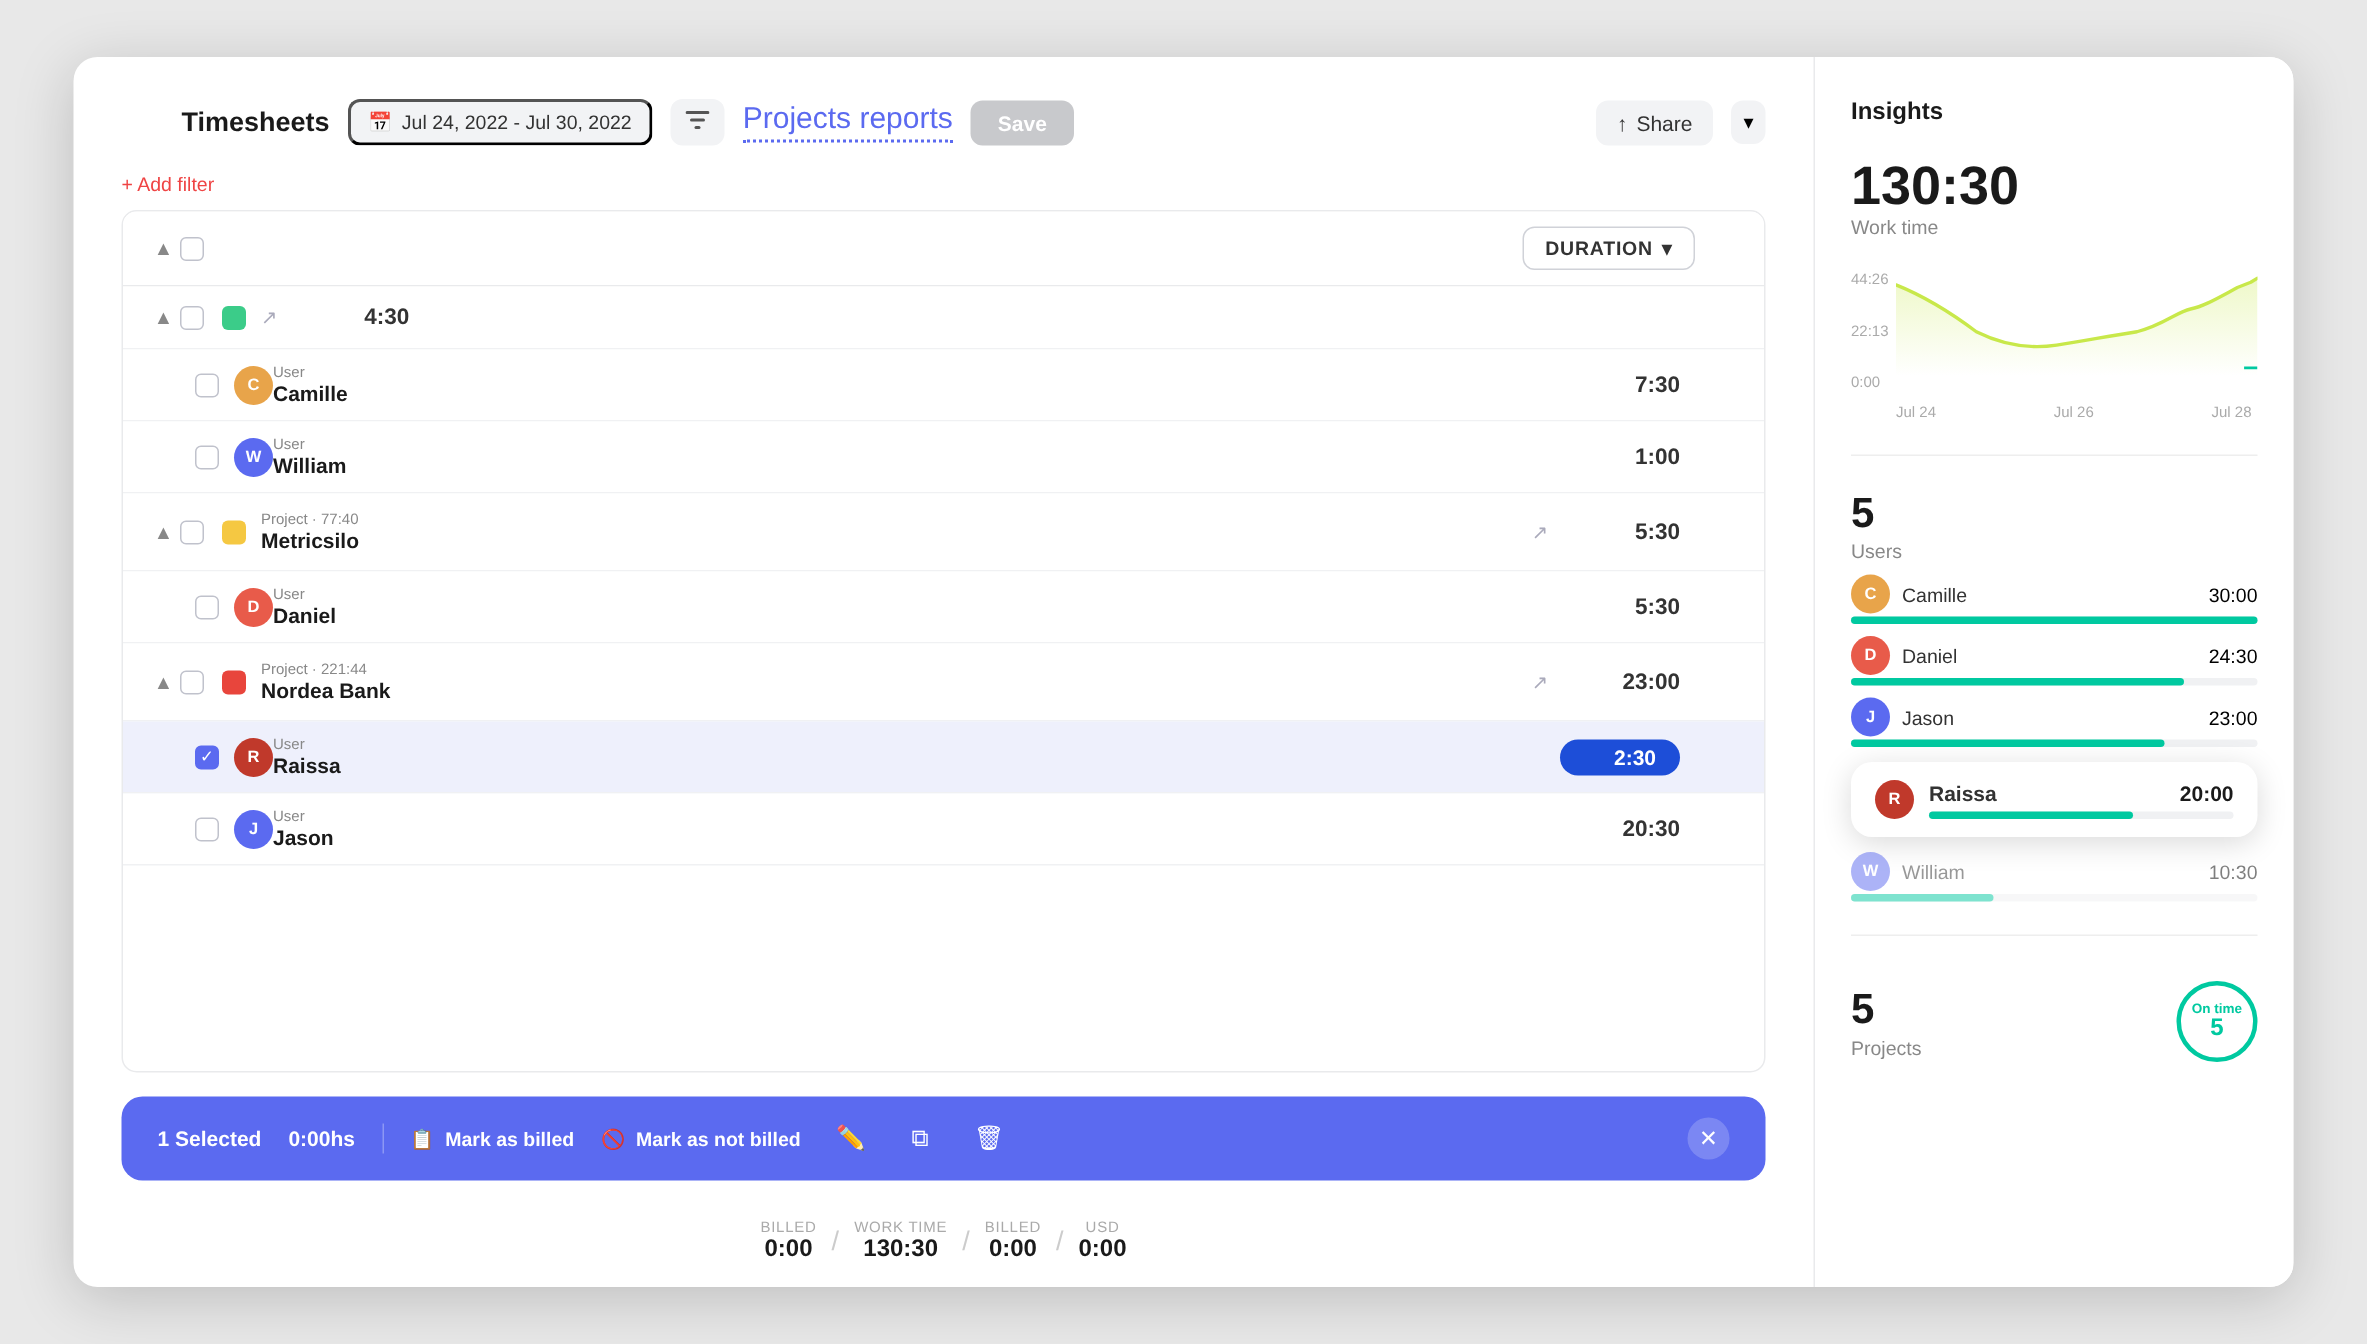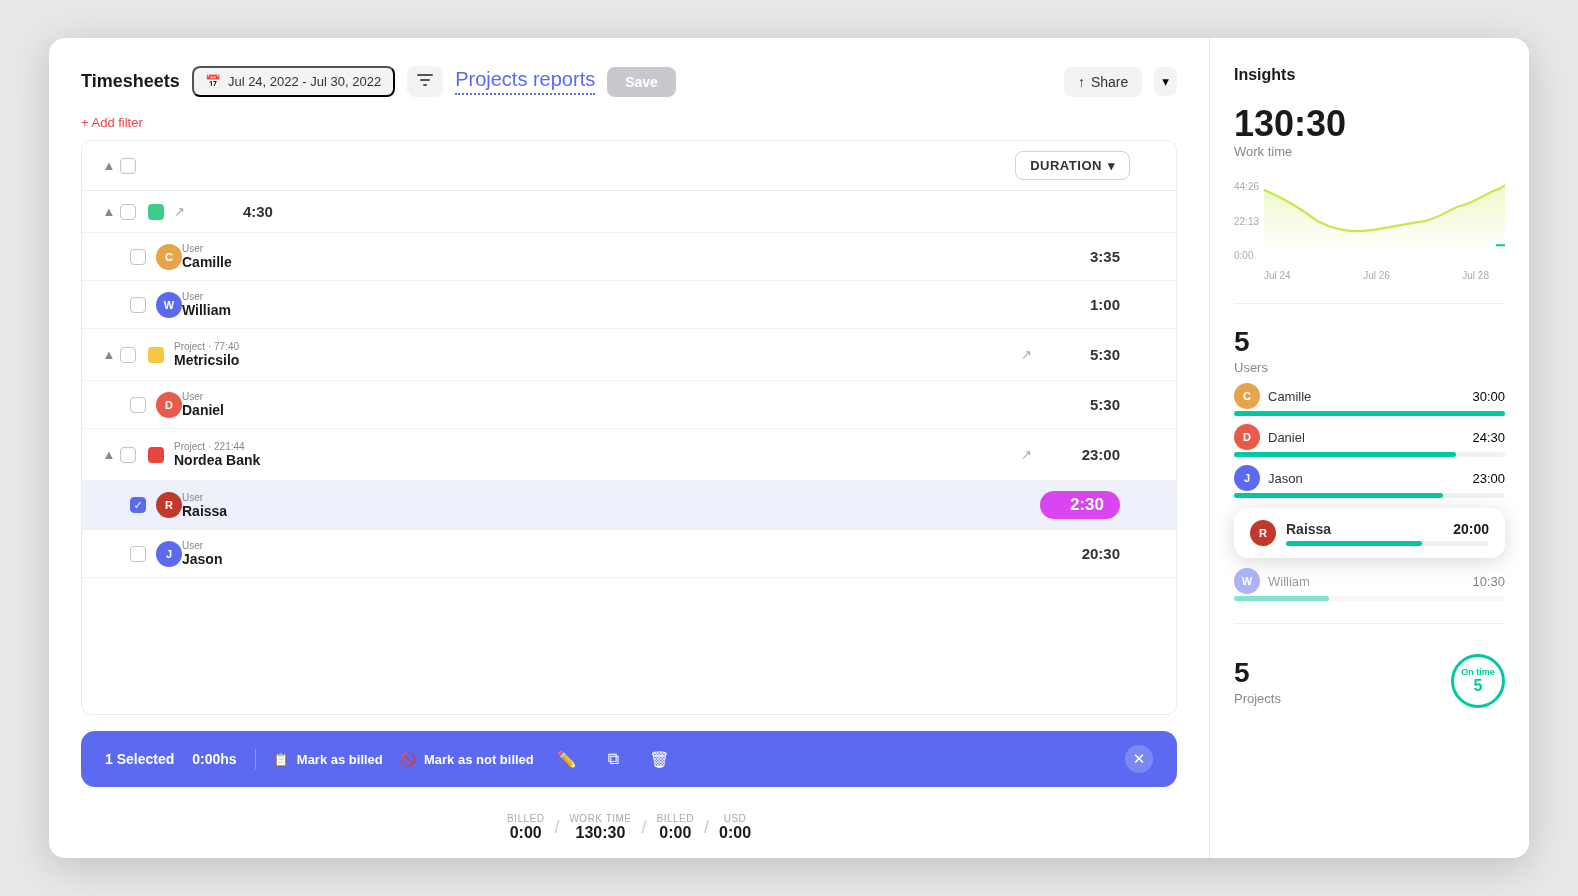--- a/index.html
+++ b/index.html
@@ -28,20 +28,21 @@
       padding: 28px 32px 0 32px;
       position: relative;
       overflow: hidden;
     }
     .header {
       display: flex;
       align-items: center;
       gap: 12px;
       margin-bottom: 18px;
       flex-wrap: wrap;
+      margin-left: 40px;
     }
     .header-title {
       font-size: 18px;
       font-weight: 700;
       color: #1a1a1a;
     }
     .date-badge {
       display: flex;
       align-items: center;
       gap: 6px;
@@ -182,25 +183,25 @@
       background: #fff;
       border-bottom: 1px solid #f0f1f3;
       cursor: pointer;
     }
     .user-row.selected-row { background: #eef0fc; }
     .user-info { flex: 1; }
     .user-label { font-size: 10px; color: #888; }
     .user-name { font-size: 14px; font-weight: 600; color: #1a1a1a; }
     .user-duration { font-size: 15px; font-weight: 600; color: #333; width: 80px; text-align: right; margin-right: 40px; }
     .user-duration.highlighted {
-      background: #d946ef;
+      background: #1d4ed8;
       color: #fff;
       border-radius: 20px;
       padding: 4px 16px;
-      font-size: 17px;
+      font-size: 14px;
       font-weight: 700;
     }
     .cb {
       width: 16px; height: 16px; border: 1.5px solid #c0c2cc;
       border-radius: 4px; background: #fff; margin-right: 10px; flex-shrink: 0;
       display: flex; align-items: center; justify-content: center; cursor: pointer;
     }
     .cb.checked { background: #5b6af0; border-color: #5b6af0; }
     .cb.checked::after { content: '✓'; color: #fff; font-size: 11px; }
     .bottom-bar {
@@ -292,21 +293,21 @@
       justify-content: space-between;
       font-size: 10px;
       color: #aaa;
     }
     .chart-svg {
       position: absolute;
       left: 30px; right: 0; top: 0; bottom: 20px;
     }
     .chart-x-labels {
       position: absolute;
-      left: 30px; right: 16px; bottom: 0;
+      left: 30px; right: 4px; bottom: 0;
       display: flex;
       justify-content: space-between;
       font-size: 10px;
       color: #aaa;
     }
     .section-divider { border: none; border-top: 1px solid #eee; margin: 4px 0; }
     .count-big { font-size: 28px; font-weight: 800; color: #1a1a1a; }
     .users-list { display: flex; flex-direction: column; gap: 8px; margin-top: 8px; }
     .user-stat-row {
       display: flex;
@@ -409,21 +410,21 @@
         <span class="project-duration">4:30</span>
       </div>
 
       <div class="user-row">
         <div class="cb"></div>
         <div class="u-av" style="background:#e8a44a;">C</div>
         <div class="user-info">
           <div class="user-label">User</div>
           <div class="user-name">Camille</div>
         </div>
-        <span class="user-duration">3:35</span>
+        <span class="user-duration">7:30</span>
       </div>
 
       <div class="user-row">
         <div class="cb"></div>
         <div class="u-av" style="background:#5b6af0;">W</div>
         <div class="user-info">
           <div class="user-label">User</div>
           <div class="user-name">William</div>
         </div>
         <span class="user-duration">1:00</span>

